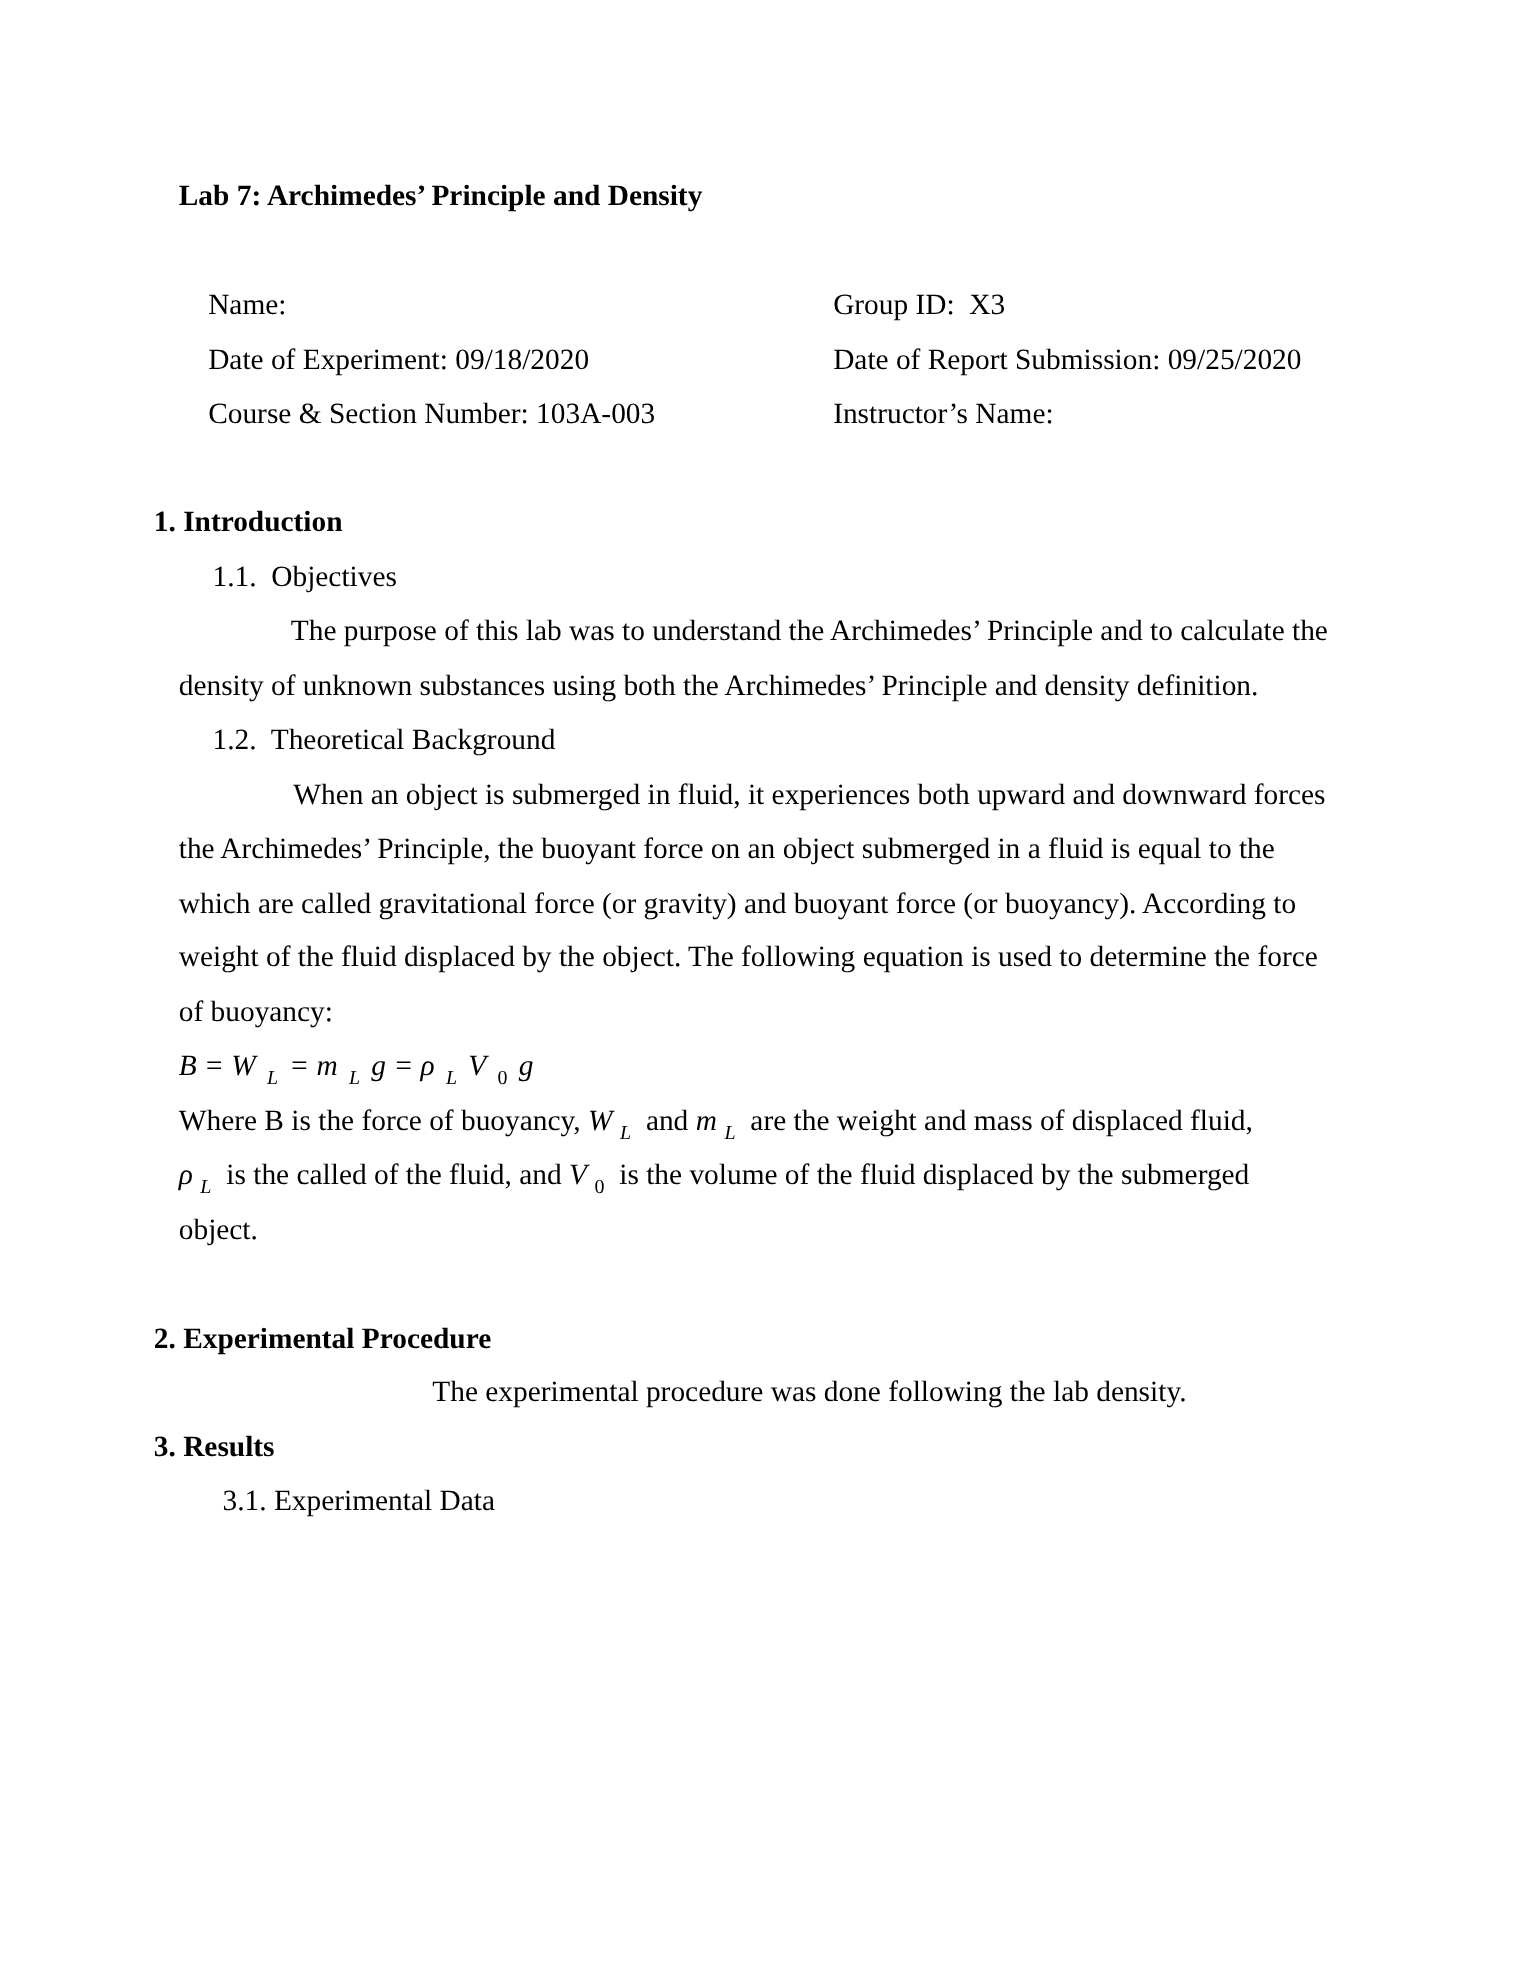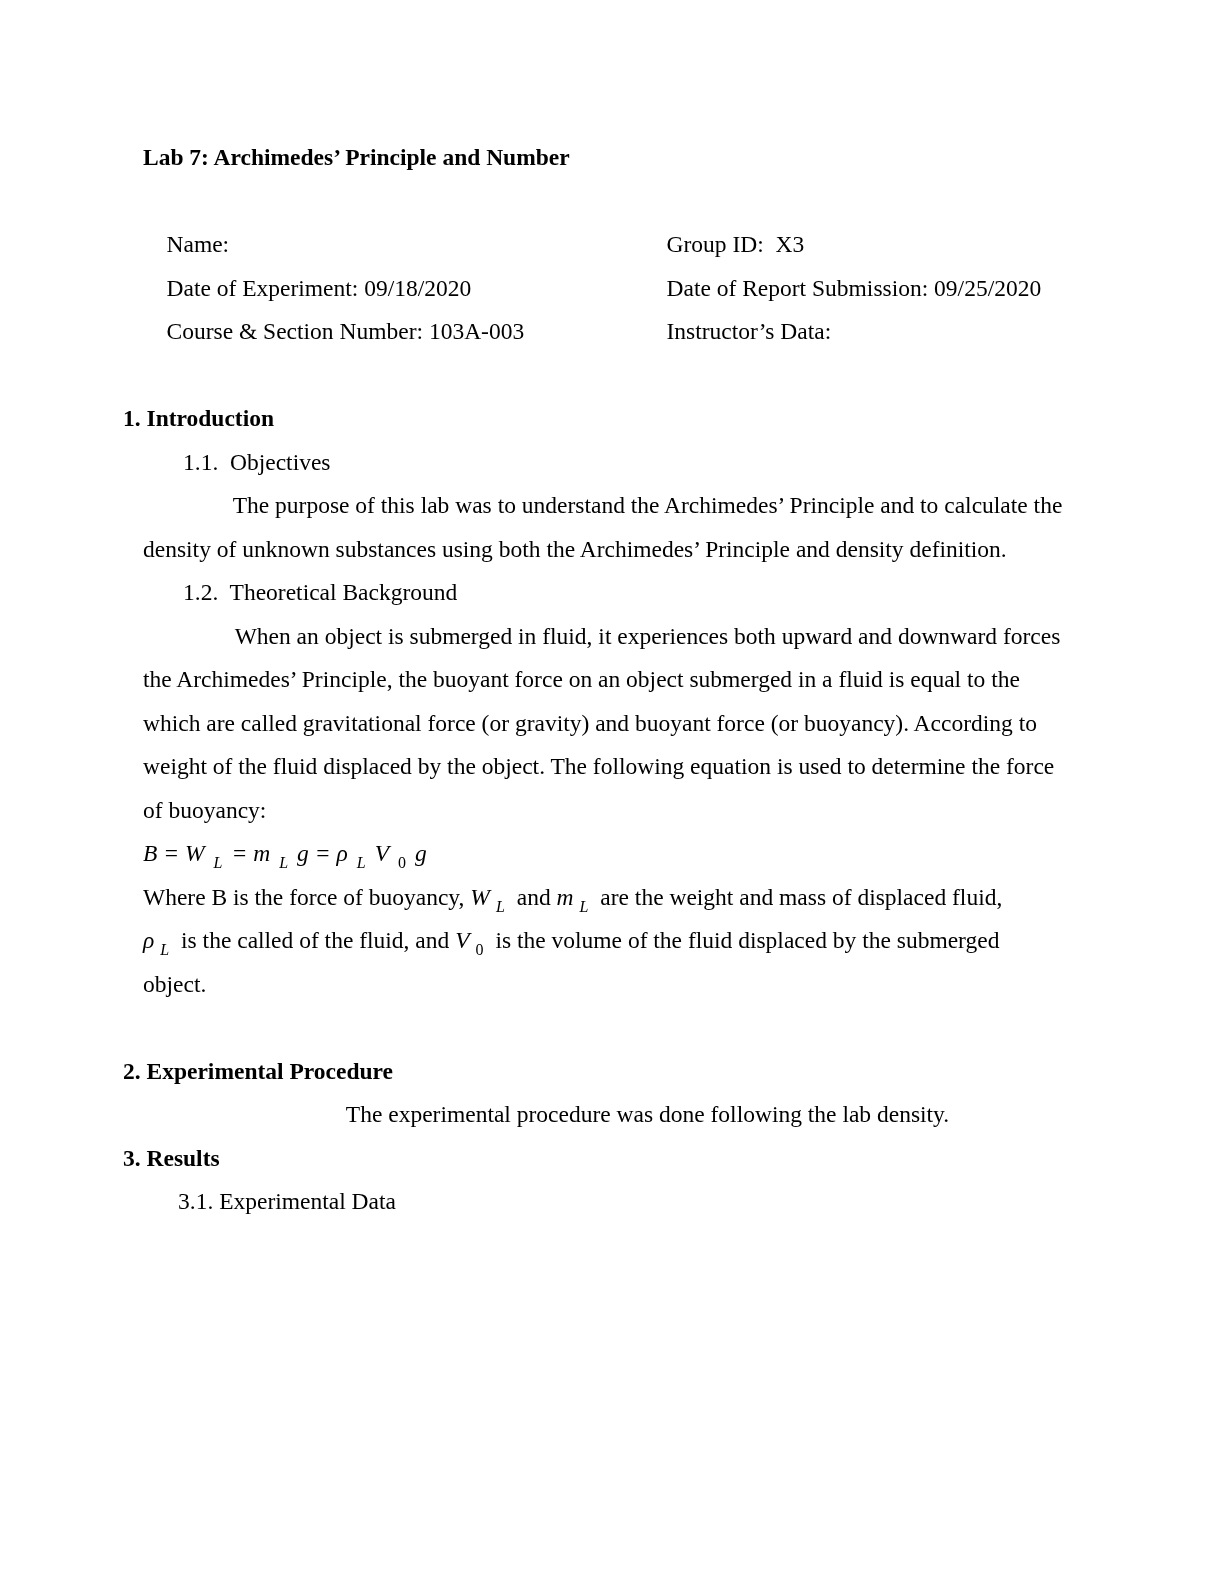--- a/index.html
+++ b/index.html
@@ -16,53 +16,53 @@
     width: 1224px; height: 1584px;
     padding: 136px 144px 0 143px;
   }
   .ln {
     height: 43.5px;
     line-height: 43.5px;
     white-space: pre;
   }
   .bold { font-weight: bold; }
   .out1 { margin-left: -20px; }   
-  .ind1 { margin-left: 40px; }    
+  .ind1 { margin-left: 27px; }    
   .ind2 { margin-left: 35px; }    
   .pind { margin-left: 72px; text-align: center; }    
   .cellL { display: inline-block; width: 500px; }
   .eq { text-align: left; }
   .it { font-style: italic; }
   .sb {
     font-size: 16px;
     position: relative;
     top: 7px;
     margin: 0 6px;
     display: inline-block;
     line-height: normal;
   }
   .eq .sb { margin: 0 9px; }
 </style>
 </head>
 <body>
 
 <div class="page">
 
-  <div class="ln bold">Lab 7: Archimedes’ Principle and Number</div>
+  <div class="ln bold">Lab 7: Archimedes’ Principle and Density</div>
 
   <div class="ln">
     <span class="cellL">Name:</span><span>Group ID:  X3</span>
   </div>
 
   <div class="ln">
     <span class="cellL">Date of Experiment: 09/18/2020</span><span>Date of Report Submission: 09/25/2020</span>
   </div>
 
   <div class="ln">
-    <span class="cellL">Course &amp; Section Number: 103A-003</span><span>Instructor’s Data:</span>
+    <span class="cellL">Course &amp; Section Number: 103A-003</span><span>Instructor’s Name:</span>
   </div>
 
   <div class="ln"></div>
   <div class="ln"></div>
 
   <div class="ln bold out1">1. Introduction</div>
 
   <div class="ln ind1">1.1.  Objectives</div>
 
   <div class="ln pind">The purpose of this lab was to understand the Archimedes’ Principle and to calculate the</div>

